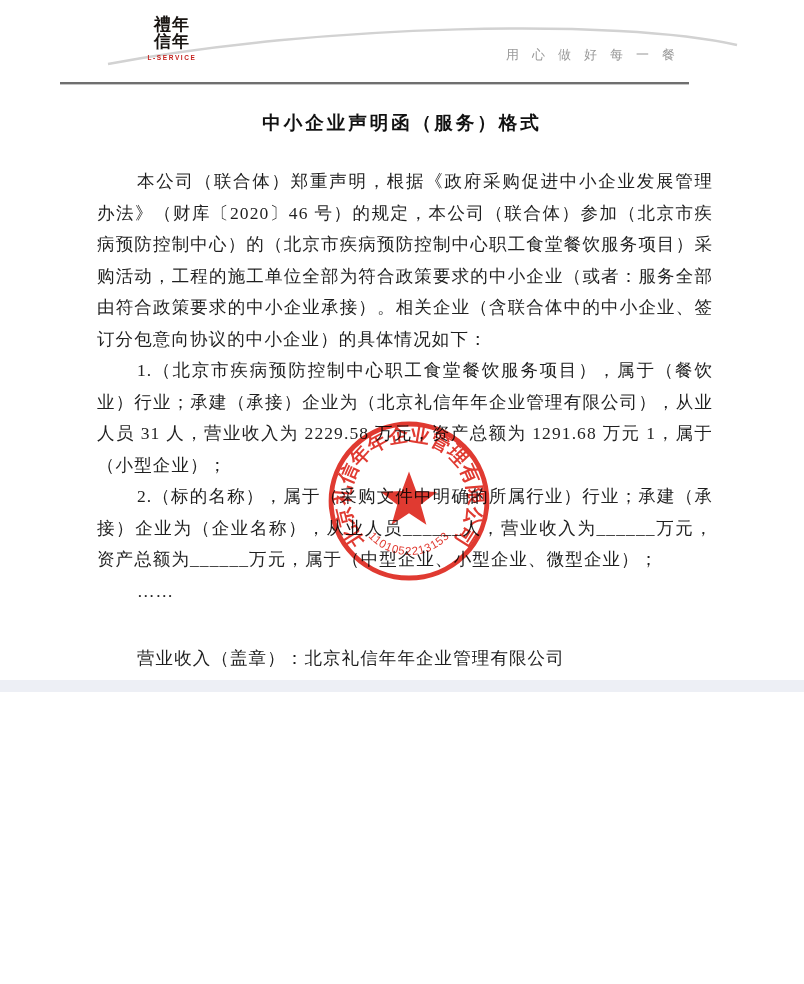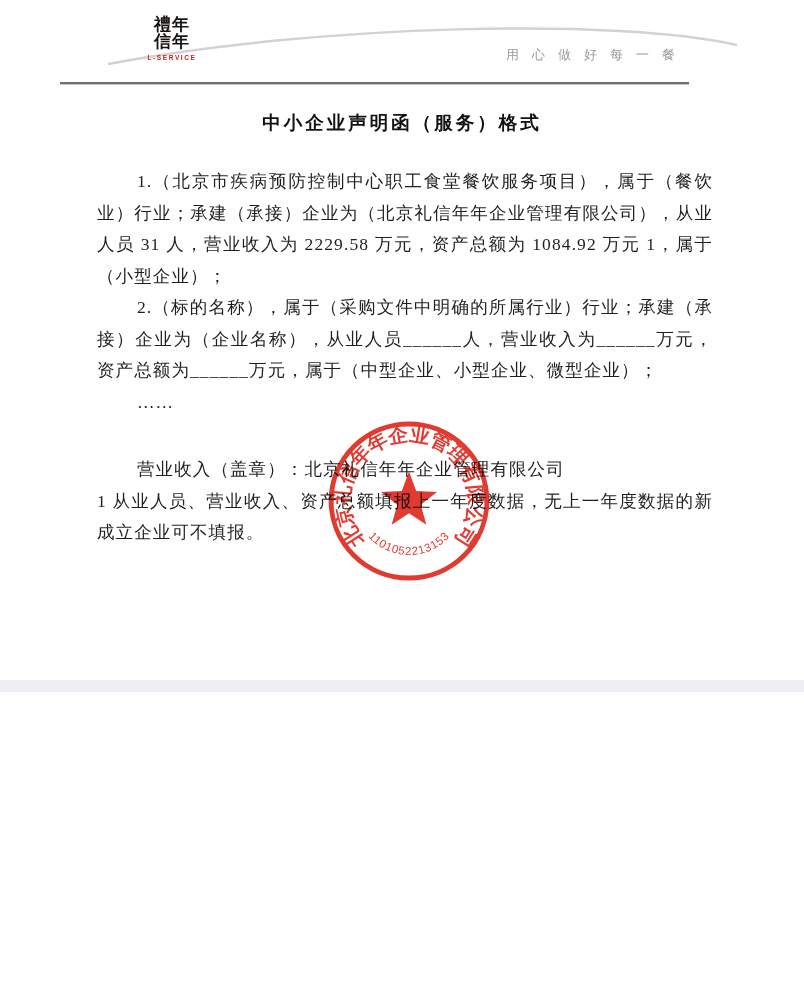--- a/index.html
+++ b/index.html
@@ -62,22 +62,23 @@
     <div class="logo-en">L-SERVICE</div>
   </div>
 
   <div class="slogan">用心做好每一餐</div>
 
   <div class="rule"></div>
 
   <div class="title">中小企业声明函（服务）格式</div>
 
   <div class="content">
+    <p>本公司（联合体）郑重声明，根据《政府采购促进中小企业发展管理办法》（财库〔2020〕46 号）的规定，本公司（联合体）参加（北京市疾病预防控制中心）的（北京市疾病预防控制中心职工食堂餐饮服务项目）采购活动，工程的施工单位全部为符合政策要求的中小企业（或者：服务全部由符合政策要求的中小企业承接）。相关企业（含联合体中的中小企业、签订分包意向协议的中小企业）的具体情况如下：</p>
 
-    <p><span>1.（北京市疾病预防控制中心职工食堂餐饮服务项目），属于（餐饮业）行业；承建（承接）企业为（北京礼信年年企业管理有限公司），从业人员 </span><span class="u">31 </span><span>人，营业收入为 </span><span class="u">2229.58 </span><span>万元，资产总额为 </span><span class="u">1084.92 </span><span>万元 1，属于（小型企业）；</span></p>
+    <p><span>1.（北京市疾病预防控制中心职工食堂餐饮服务项目），属于（餐饮业）行业；承建（承接）企业为（北京礼信年年企业管理有限公司），从业人员 </span><span class="u">31 </span><span>人，营业收入为 </span><span class="u">2229.58 </span><span>万元，资产总额为 </span><span class="u">1291.68 </span><span>万元 1，属于（小型企业）；</span></p>
 
     <p><span>2.（标的名称），属于（采购文件中明确的所属行业）行业；承建（承接）企业为（企业名称），从业人员</span><span>______</span><span>人，营业收入为</span><span>______</span><span>万元，资产总额为</span><span>______</span><span>万元，属于（中型企业、小型企业、微型企业）；</span></p>
 
     <p class="ellipsis-p">……</p>
 
     <div class="sign">
       <p><span>营业收入（盖章）：</span><span class="u">北京礼信年年企业管理有限公司</span></p>
     </div>
 
     <p class="footnote">1 从业人员、营业收入、资产总额填报上一年度数据，无上一年度数据的新成立企业可不填报。</p>

